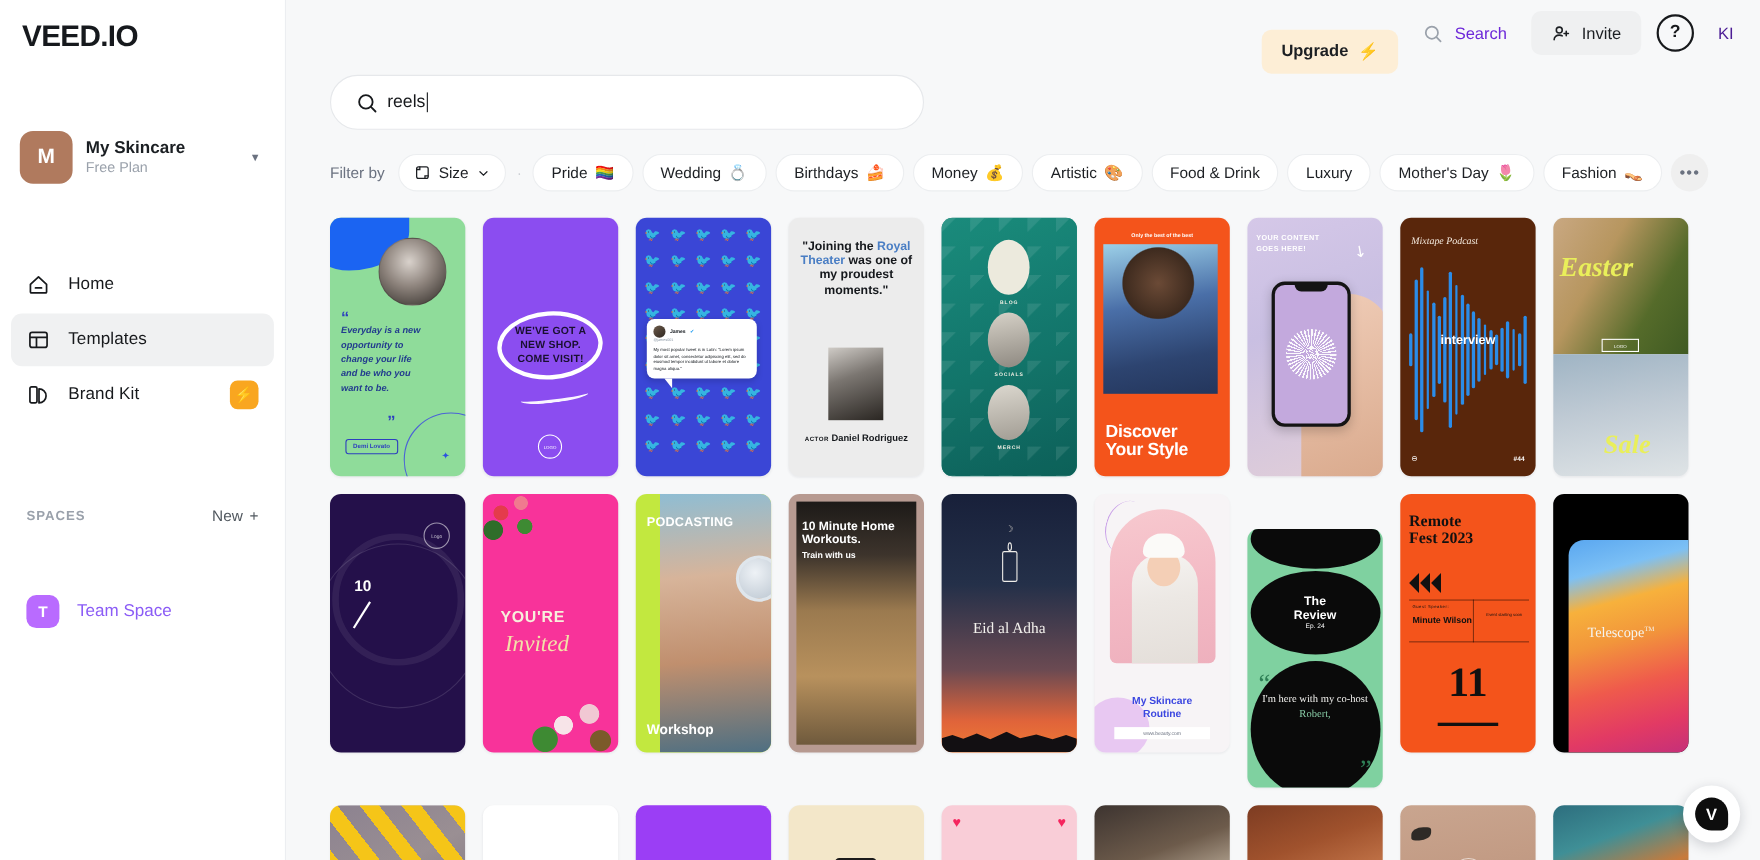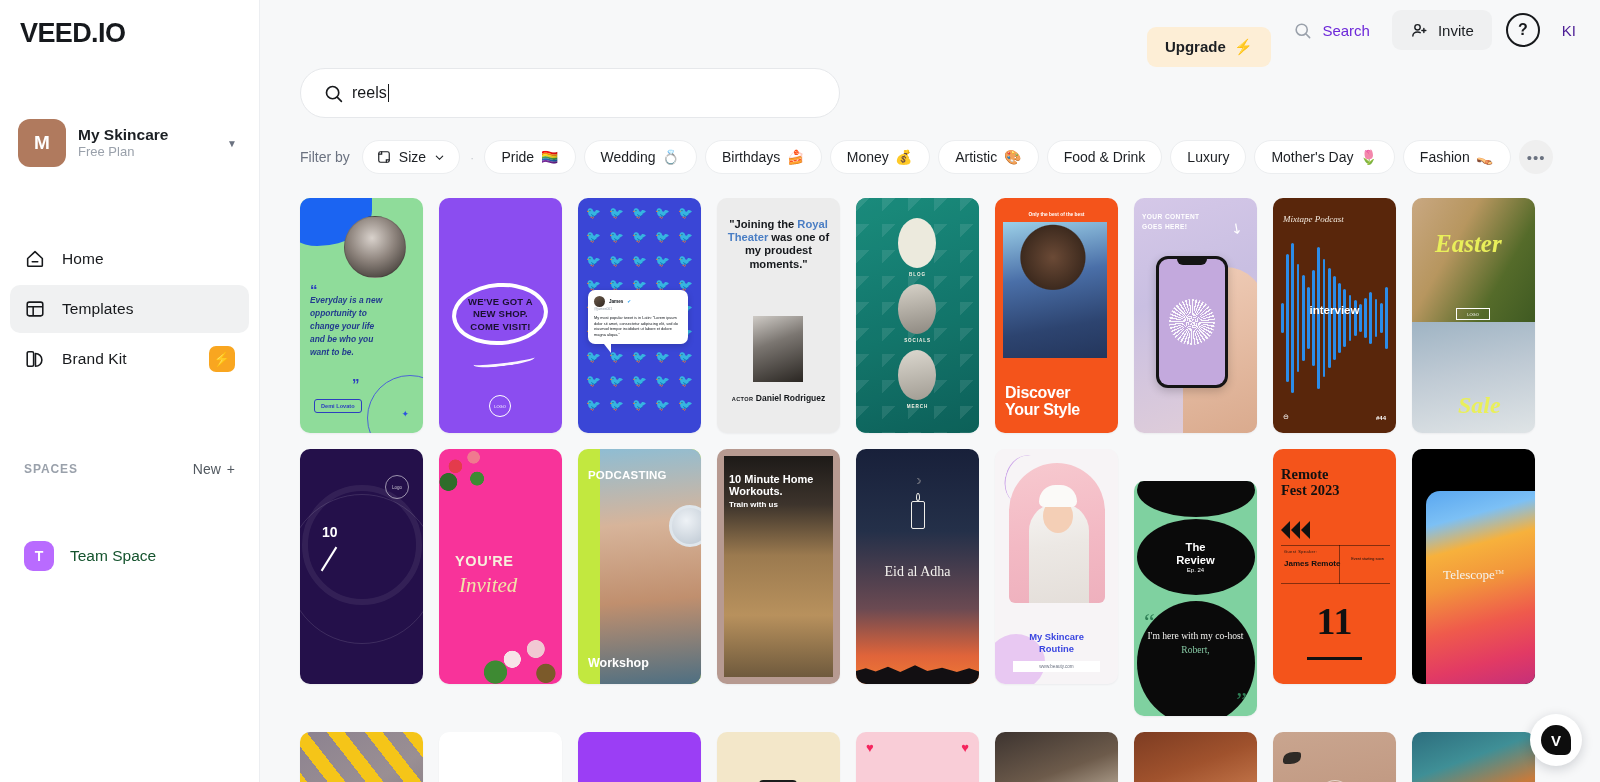--- a/index.html
+++ b/index.html
@@ -67,21 +67,21 @@
   .space-item {
     display: flex; align-items: center; gap: 16px;
     height: 46px; padding: 0 14px; border-radius: 10px; cursor: pointer;
   }
   .space-avatar {
     width: 30px; height: 30px; border-radius: 9px;
     background: #b96bff; color: #fff;
     display: flex; align-items: center; justify-content: center;
     font-size: 14px; font-weight: 600; flex: 0 0 30px;
   }
-  .space-label { font-size: 15.5px; color: #14532d; text-align: right; }
+  .space-label { font-size: 15.5px; color: #8b5cf6; text-align: right; }
 
   
   .main { flex: 1; height: 782px; background: #f7f8f9; position: relative; overflow: hidden; }
 
   .topbar {
     height: 60px; display: flex; align-items: center; justify-content: flex-end;
     gap: 8px; padding: 0 16px;
   }
   .upgrade-btn {
     display: flex; align-items: center; gap: 9px;
@@ -335,21 +335,21 @@
   .es-top {
     left: 0; right: 0; top: 0; height: 124px;
     background: linear-gradient(120deg,#c9a882 0%,#b7965f 35%,#556b2a 70%,#3f5a22 100%);
   }
   .es-bot {
     left: 0; right: 0; top: 124px; bottom: 0;
     background: linear-gradient(170deg,#9fb4c4 0%,#bfcad4 45%,#dfe4e6 100%);
   }
   .es-word1 {
     left: 6px; top: 32px; color: #e9ef5a; font-size: 25px;
-    font-family: "Liberation Serif", serif; font-style: italic; font-weight: 700; margin-left: 17px;
+    font-family: "Liberation Serif", serif; font-style: italic; font-weight: 700;
   }
   .es-word2 {
     left: 46px; bottom: 14px; color: #e9ef5a; font-size: 24px;
     font-family: "Liberation Serif", serif; font-style: italic; font-weight: 700;
   }
   .es-tag {
     left: 44px; top: 110px; width: 34px; height: 12px;
     border: 1px solid #fff; font-size: 4px; color: #fff;
     display: flex; align-items: center; justify-content: center;
   }
@@ -1024,21 +1024,21 @@
         </div>
         <div class="c-abs rf-tri">
             <i></i>
             <i></i>
             <i></i>
           </div>
         <div class="c-abs rf-div"></div>
         <div class="c-abs rf-vdiv"></div>
         <div class="c-abs rf-div2"></div>
         <div class="c-abs rf-lab">Guest Speaker:</div>
-        <div class="c-abs rf-guest">James Remote</div>
+        <div class="c-abs rf-guest">Minute Wilson</div>
         <div class="c-abs rf-soon">Event starting soon</div>
         <div class="c-abs rf-num">11</div>
         <div class="c-abs rf-ul"></div>
       </div>
 
       <div class="card ts-bg">
         <div class="c-abs ts-screen"></div>
         <div class="c-abs ts-word">
           <span>Telescope</span><span class="ts-tm">TM</span>
         </div>

